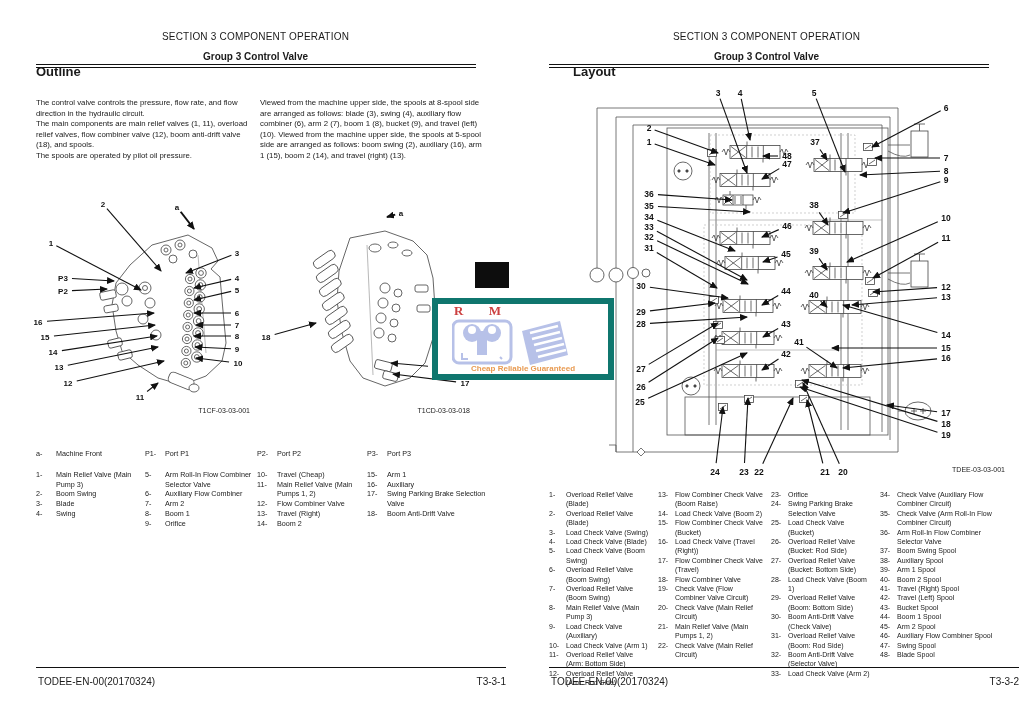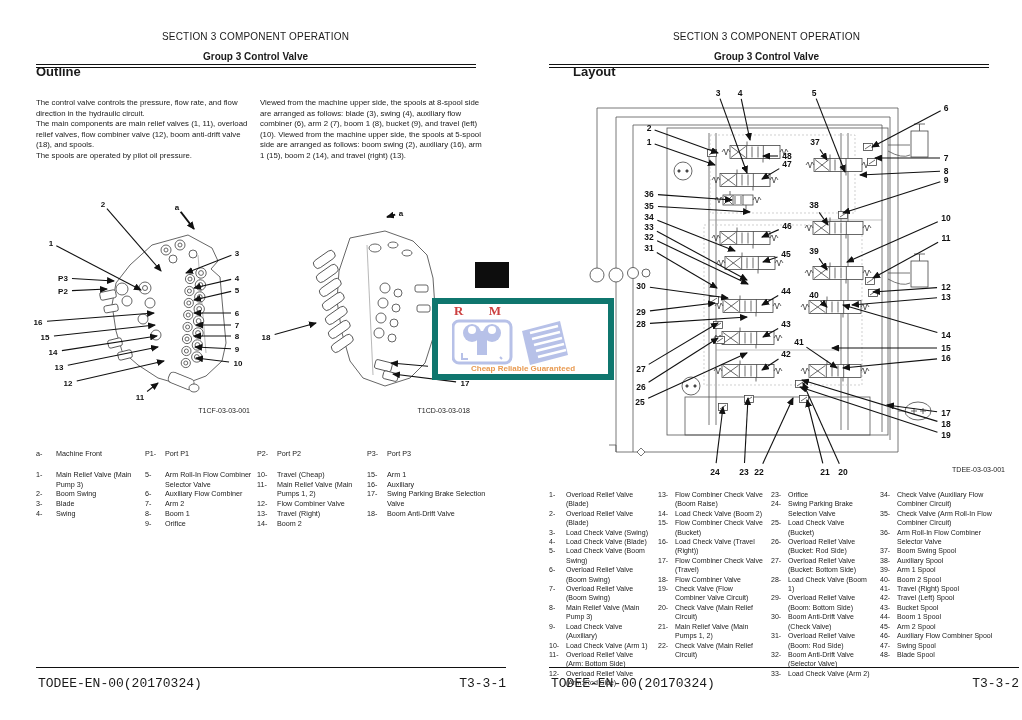--- a/index.html
+++ b/index.html
@@ -32,21 +32,21 @@
   .legendL .lcol:nth-child(4){left:331px;width:120px;}
   .legendR{left:38px;top:490px;width:470px;height:170px;font-size:7px;line-height:9.4px;}
   .legendR .k{flex:0 0 17px;}
   .legendR .lcol:nth-child(1){left:0;width:101px;}
   .legendR .lcol:nth-child(2){left:109px;width:107px;}
   .legendR .lcol:nth-child(3){left:222px;width:101px;}
   .legendR .lcol:nth-child(4){left:331px;width:118px;}
   .t{flex:1;}
   .foot-rule{position:absolute;top:667px;left:36px;width:470px;border-top:1.4px solid #111;}
   #pageR .foot-rule{left:38px;}
-  .footer{position:absolute;top:676px;left:36px;width:470px;font-size:13px;font-family:Liberation Mono, monospace;}
+  .footer{position:absolute;top:676px;left:36px;width:470px;font-size:10px;}
   #pageR .footer{left:38px;}
   .footer .fl{position:absolute;left:2px;top:0;}
   .footer .fc{display:block;text-align:right;}
   
   .wm{position:absolute;left:432px;top:298px;width:182px;height:82px;background:#fff;
     border:6px solid #0f766e;box-sizing:border-box;z-index:5;}
   .wm-rm{position:absolute;left:16px;top:-1px;font-family:"Liberation Serif",serif;
     font-weight:bold;font-size:13px;letter-spacing:11px;color:#cc4040;}
   .wm-tag{position:absolute;left:0;bottom:1px;width:100%;text-align:center;
     font-size:8px;font-weight:bold;color:#e89a50;}

